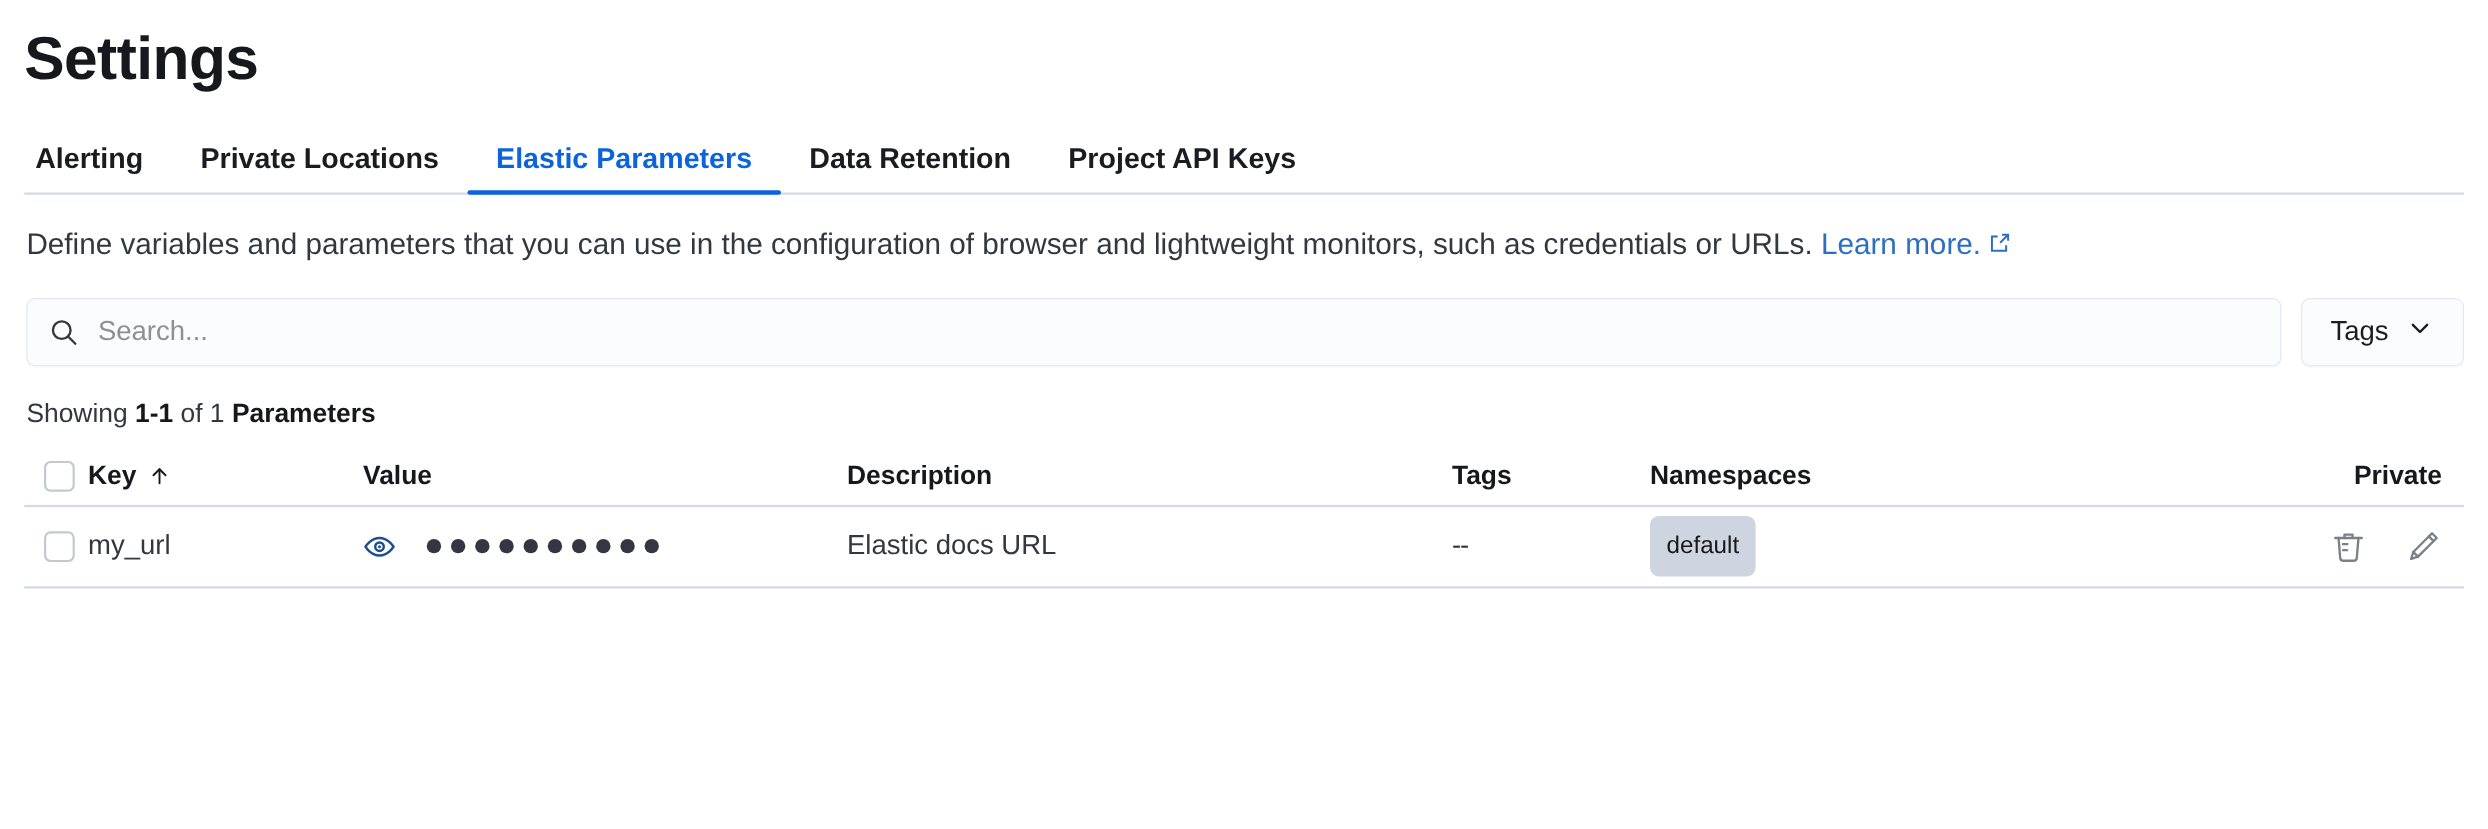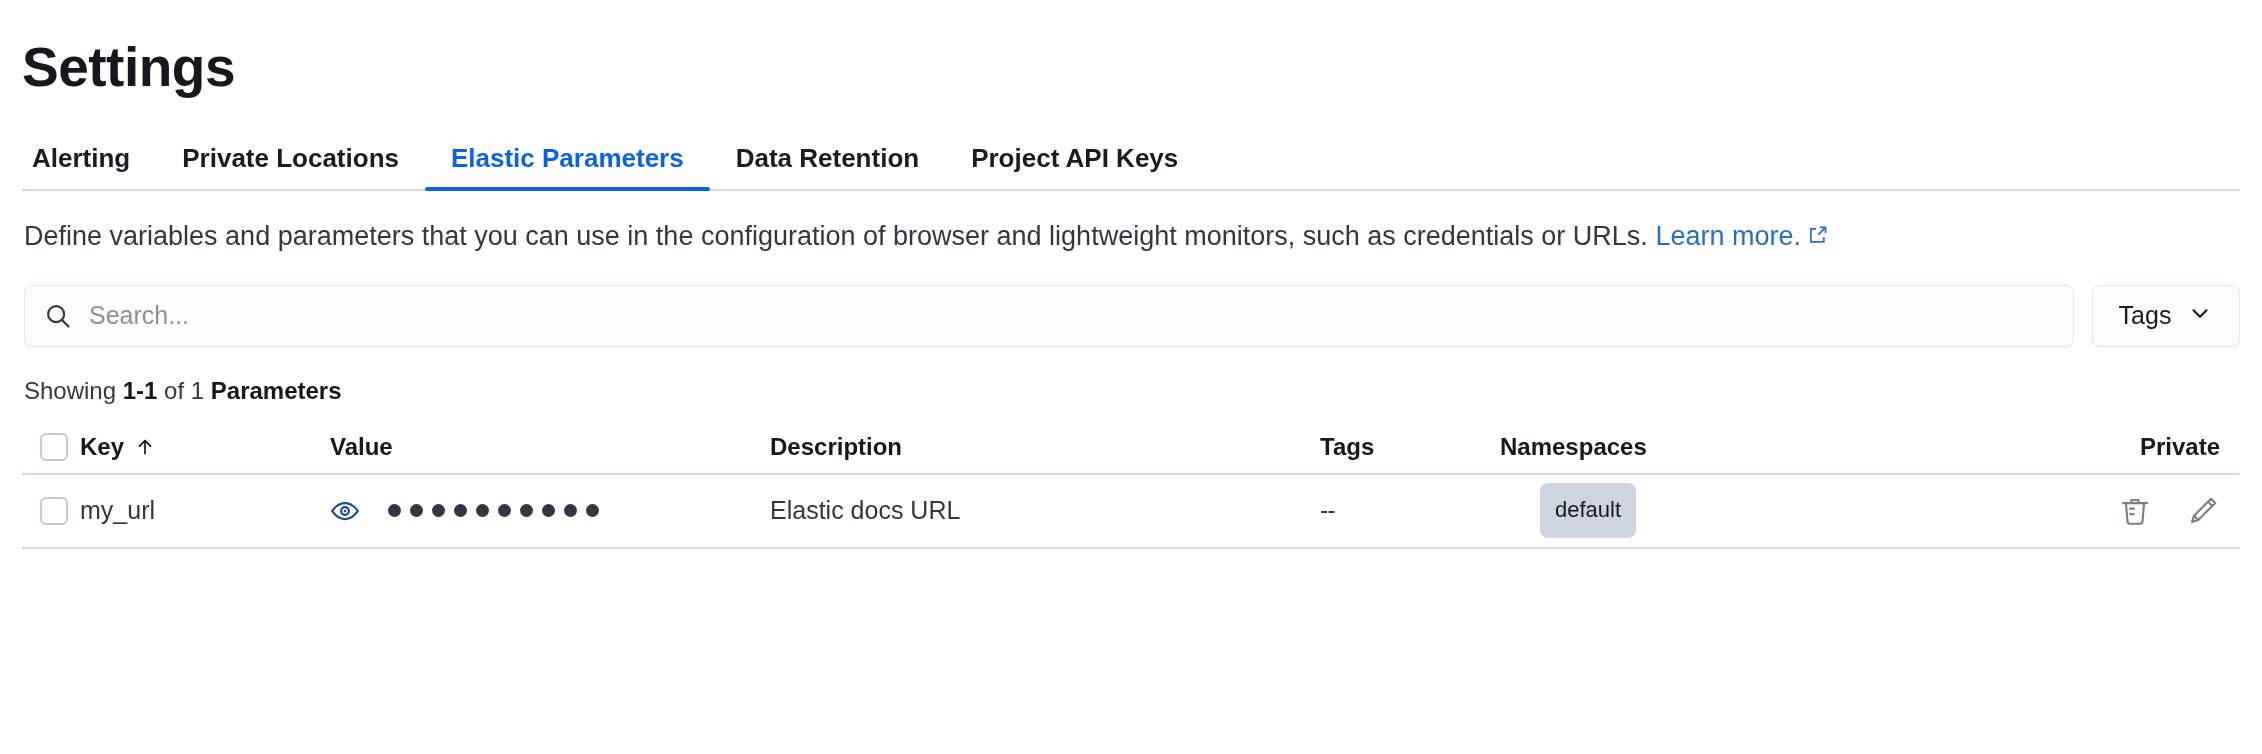--- a/index.html
+++ b/index.html
@@ -19,21 +19,21 @@
     position: relative;
     padding: 0 22px;
   }
 
   
   .page-title {
     font-size: 55px;
     font-weight: 700;
     letter-spacing: -0.5px;
     color: #16181d;
-    padding-top: 36px;
+    padding-top: 22px;
     line-height: 1.15;
   }
 
   
   .tabs {
     margin-top: 26px;
     display: flex;
     align-items: flex-end;
     gap: 0;
     border-bottom: 2px solid #d3dae6;
@@ -216,21 +216,20 @@
   .eye-btn { display: flex; align-items: center; cursor: pointer; }
 
   .badge {
     background: #ced4e0;
     color: #16181d;
     font-size: 22px;
     font-weight: 400;
     border-radius: 8px;
     padding: 15px 15px;
     line-height: 1.1;
-    margin-left: 40px;
   }
 
   .icon-btn { cursor: pointer; display: flex; align-items: center; }
 
   .dash { letter-spacing: -1px; }
 </style>
 </head>
 <body>
 
 <div class="page">

